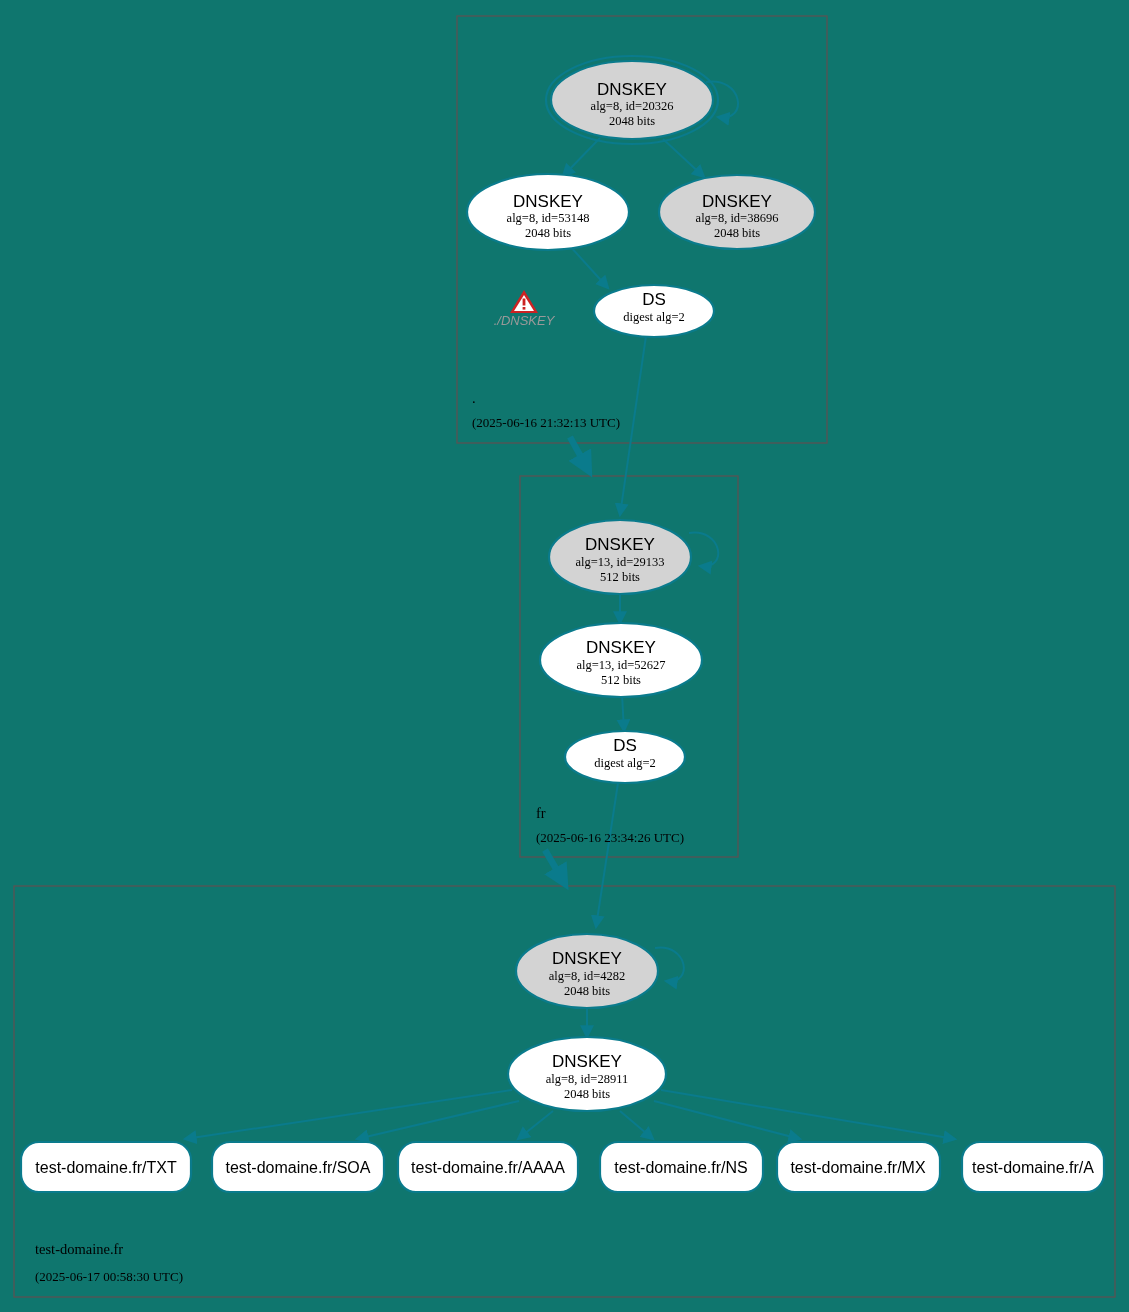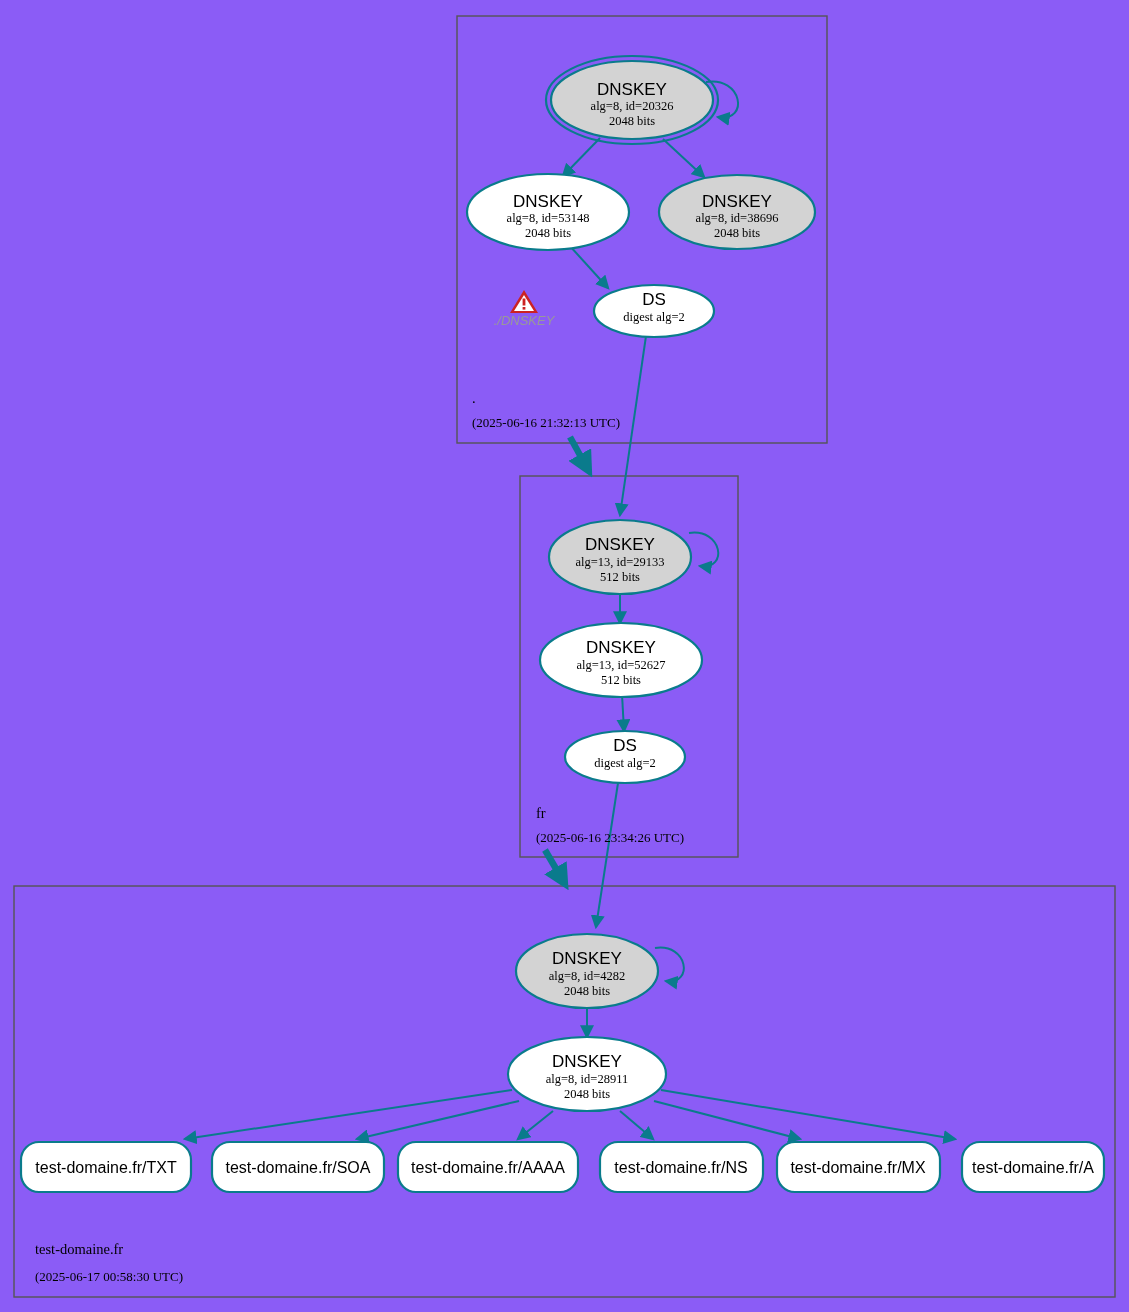--- a/index.html
+++ b/index.html
@@ -4,21 +4,21 @@
 <style>
   html, body {
     margin: 0;
     padding: 0;
     background: #ffffff;
   }
   #canvas {
     position: relative;
     width: 1129px;
     height: 1312px;
-    background: #8b5cf6;
+    background: #0f766e;
     font-family: "Liberation Sans", sans-serif;
   }
   svg.diagram {
     position: absolute;
     top: 0;
     left: 0;
     width: 1129px;
     height: 1312px;
     display: block;
   }

